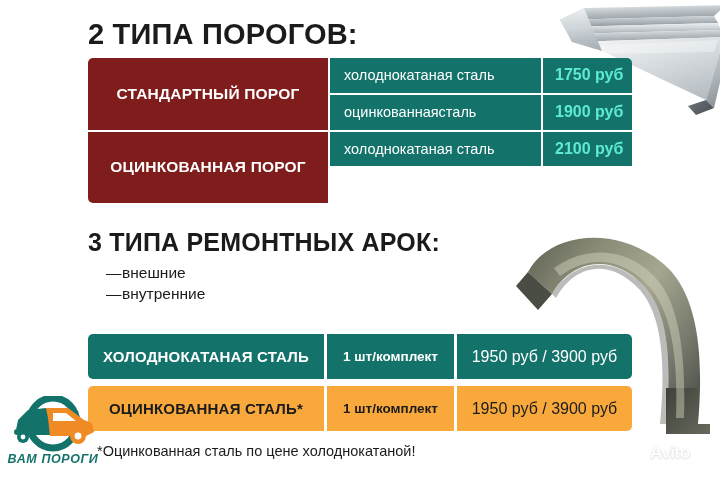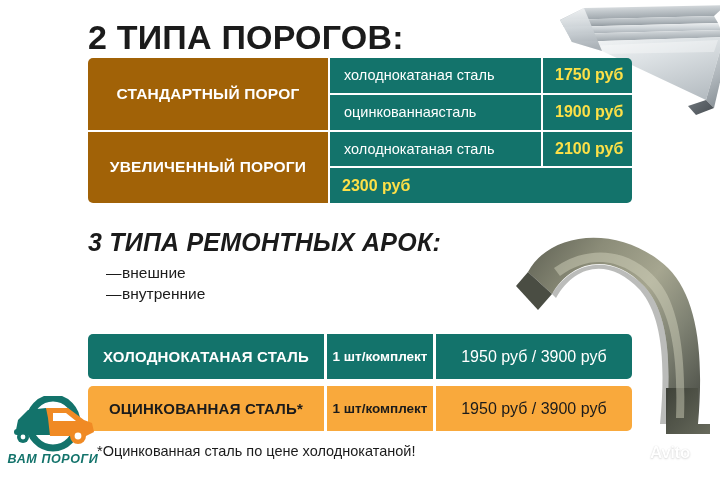--- a/index.html
+++ b/index.html
@@ -39,27 +39,26 @@
   .heading {
     position: absolute;
     font-weight: bold;
     color: #1b1b1b;
     letter-spacing: 0.2px;
     white-space: nowrap;
   }
   #heading-sills {
     left: 88px;
     top: 18px;
-    font-size: 34px;
+    font-size: 29px;
   }
   #heading-arches {
     left: 88px;
     top: 228px;
     font-size: 25px;
-    font-style: italic;
   }
 
   
   #arch-types-list {
     position: absolute;
     left: 103px;
     top: 259px;
     margin: 3px;
     padding: 0;
     list-style: none;
@@ -89,21 +88,21 @@
   }
   #sills-table .group {
     display: flex;
     flex: 1;
     border-bottom: 2px solid #ffffff;
   }
   #sills-table .group:last-child { border-bottom: none; }
 
   #sills-table .type-cell {
     width: 240px;
-    background: #a16207;
+    background: #7f1d1d;
     display: flex;
     align-items: center;
     justify-content: center;
     color: #ffffff;
     font-size: 15.5px;
     font-weight: bold;
     letter-spacing: 0.2px;
     border-right: 2px solid #ffffff;
     white-space: nowrap;
   }
@@ -127,21 +126,21 @@
     display: flex;
     align-items: center;
     padding-left: 14px;
     box-sizing: border-box;
     border-right: 2px solid #ffffff;
     white-space: nowrap;
   }
   #sills-table .price-cell {
     flex: 1;
     background: #13736B;
-    color: #fde047;
+    color: #5eead4;
     font-size: 16px;
     font-weight: bold;
     display: flex;
     align-items: center;
     padding-left: 12px;
     box-sizing: border-box;
     white-space: nowrap;
   }
 
   
@@ -168,21 +167,21 @@
     align-items: center;
     justify-content: center;
     font-size: 15px;
     font-weight: bold;
     letter-spacing: 0.2px;
     border-right: 3px solid #ffffff;
     box-sizing: border-box;
     white-space: nowrap;
   }
   #arches-table .qty-cell {
-    width: 109px;
+    width: 130px;
     display: flex;
     align-items: center;
     justify-content: center;
     font-size: 13.5px;
     font-weight: bold;
     border-right: 3px solid #ffffff;
     box-sizing: border-box;
     white-space: nowrap;
   }
   #arches-table .price-cell {
@@ -342,28 +341,27 @@
           <div class="price-cell">1750 руб</div>
         </div>
         <div class="prow">
           <div class="mat-cell">оцинкованнаясталь</div>
           <div class="price-cell">1900 руб</div>
         </div>
       </div>
     </div>
 
     <div class="group">
-      <div class="type-cell">УВЕЛИЧЕННЫЙ ПОРОГИ</div>
+      <div class="type-cell">ОЦИНКОВАННАЯ ПОРОГ</div>
       <div class="rows">
         <div class="prow">
           <div class="mat-cell">холоднокатаная сталь</div>
           <div class="price-cell">2100 руб</div>
         </div>
         <div class="prow">
-          <div class="price-cell">2300 руб</div>
         </div>
       </div>
     </div>
 
   </div>
 
   <div class="heading" id="heading-arches">3 ТИПА РЕМОНТНЫХ АРОК:</div>
 
   <ul id="arch-types-list">
     <li>

